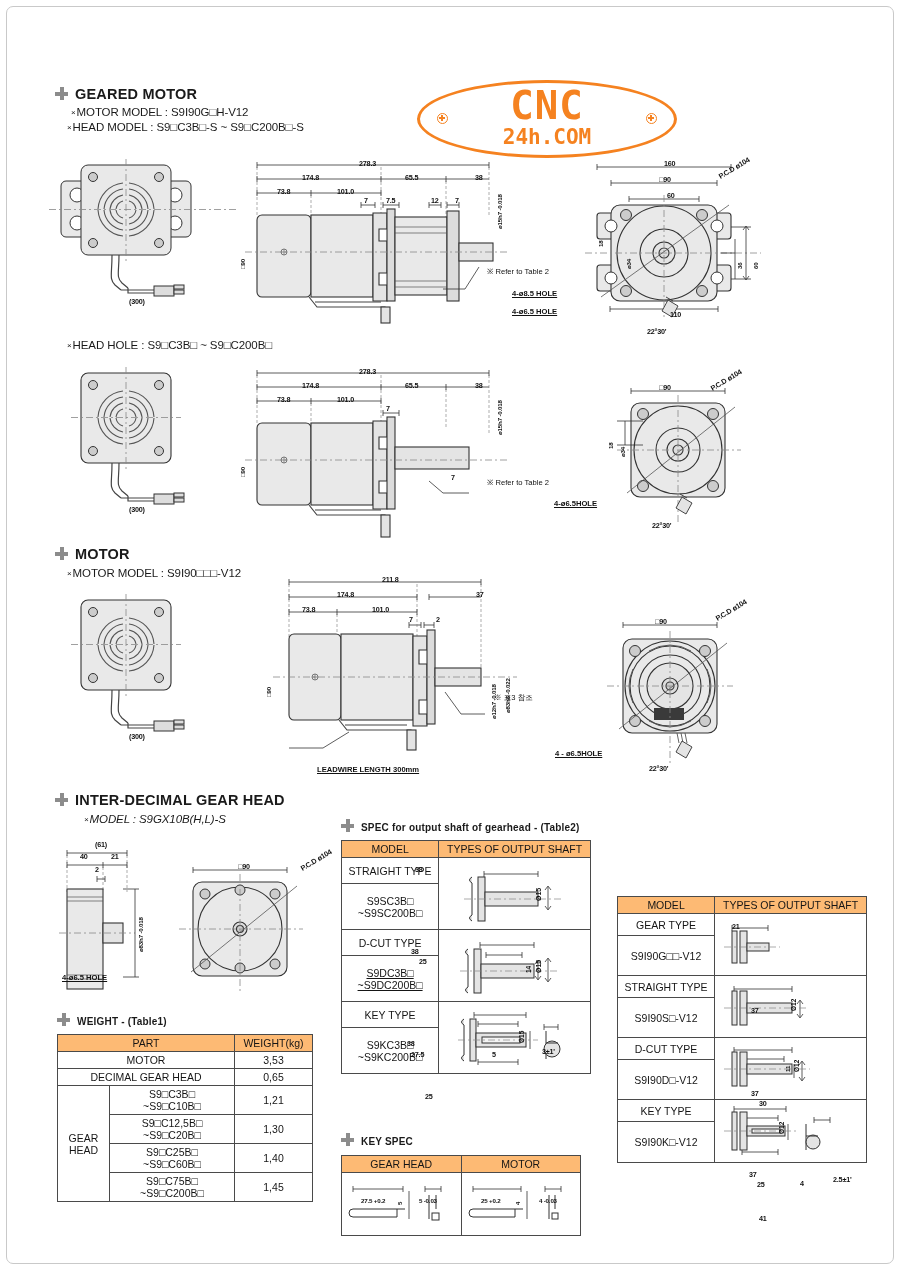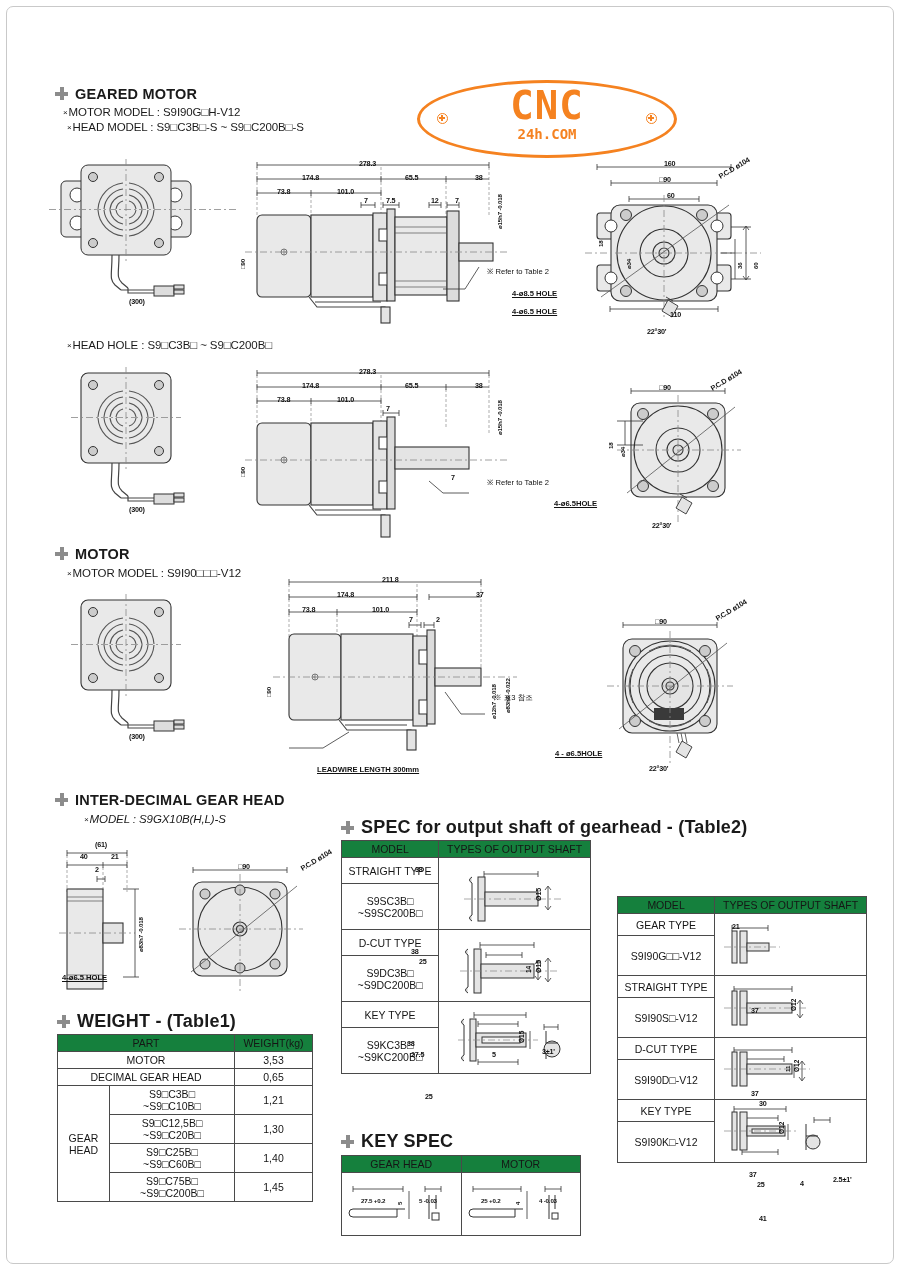--- a/index.html
+++ b/index.html
@@ -51,37 +51,37 @@
   .logo .dot.l { left:20px; } .logo .dot.r { right:20px; }
   .logo .cnc {
     position:absolute; left:0; top:6px; width:260px;
     text-align:center; font-family:"DejaVu Sans Mono", monospace;
     font-size:39px; font-weight:bold; color:#f58220; letter-spacing:1px;
     line-height:1;
   }
   .logo .com {
     position:absolute; left:0; top:47px; width:260px;
     text-align:center; font-family:"DejaVu Sans Mono", monospace;
-    font-size:14px; font-weight:bold; color:#f58220; letter-spacing:0px;
+    font-size:21px; font-weight:bold; color:#f58220; letter-spacing:0px;
     line-height:1;
   }
 
   
   .sec { position:absolute; white-space:nowrap; }
   .sec .plus {
     display:inline-block; position:relative; width:13px; height:13px;
     vertical-align:-1px; margin-right:7px;
   }
   .sec .plus::before, .sec .plus::after {
     content:""; position:absolute; background:#8c8c8c;
   }
   .sec .plus::before { left:4.6px; top:0; width:4px; height:13px; }
   .sec .plus::after  { top:4.6px; left:0; height:4px; width:13px; }
   .sec .t { font-size:14.5px; font-weight:bold; letter-spacing:.2px; }
-  .sec.small .t { font-size:18px; }
+  .sec.small .t { font-size:10px; }
   .mdl {
     position:absolute; font-size:11.5px; white-space:nowrap; letter-spacing:-.1px;
   }
   .mdl .x { font-size:8px; vertical-align:1px; margin-right:1px; }
 
   
   .dw { position:absolute; }
   .dim { position:absolute; font-size:7.2px; font-weight:bold; color:#111; white-space:nowrap; letter-spacing:-.2px; }
   .dim.vt { transform:rotate(-90deg); transform-origin:0 0; }
   .dim.sm { font-size:6.2px; }
@@ -90,21 +90,21 @@
 
   
   table.t {
     position:absolute; border-collapse:collapse; background:#fff;
     font-size:10.5px;
   }
   table.t th, table.t td {
     border:1px solid #4a4a4a; text-align:center; vertical-align:middle;
     padding:2px 3px; font-weight:normal; color:#151515;
   }
-  table.t th { background:#15803d; font-size:10.5px; }
+  table.t th { background:#fdba74; font-size:10.5px; }
   .wcell { font-size:10.5px; color:#3b3b3b; }
 
   svg { display:block; overflow:visible; }
 </style>
 </head>
 <body>
 
 <div class="page">
 
 
@@ -112,21 +112,21 @@
     <div class="ellipse"></div>
     <div class="dot l"></div>
     <div class="dot r"></div>
     <div class="cnc">CNC</div>
     <div class="com">24h.COM</div>
   </div>
 
   <div class="sec" style="left:48px; top:78px;">
     <span class="plus"></span><span class="t">GEARED MOTOR</span>
   </div>
-  <div class="mdl" style="left:56px; top:99px;text-align:right;">
+  <div class="mdl" style="left:64px; top:99px;text-align:right;">
     <span class="x">×</span><span>MOTOR MODEL : S9I90G□H-V12</span>
   </div>
   <div class="mdl" style="left:60px; top:114px;">
     <span class="x">×</span><span>HEAD MODEL : S9□C3B□-S ~ S9□C200B□-S</span>
   </div>
 
   <div class="dw" style="left:42px; top:150px; width:190px; height:150px;">
     <svg width="190" height="150" viewBox="0 0 190 150">
       <g stroke="#333" fill="#e9e9e9" stroke-width="1">
         <rect x="12" y="24" width="32" height="56" rx="5"></rect>
@@ -820,21 +820,21 @@
             <rect x="32" y="12" width="7" height="44"></rect>
             <rect x="39" y="27" width="53" height="14"></rect>
           </g>
           <line x1="18" y1="34" x2="118" y2="34" stroke="#888" stroke-width=".7" stroke-dasharray="7,3,2,3"></line>
           <text x="89" y="36" font-size="6.5" font-weight="bold" transform="rotate(-90 89 36)" fill="#111">14</text>
           <text x="99" y="36" font-size="7" font-weight="bold" transform="rotate(-90 99 36)" fill="#111">Ø15</text>
         </svg>
       </td>
     </tr>
     <tr>
-      <td style="height:46px;">
+      <td style="height:46px;text-decoration:underline;">
         <div>S9DC3B□</div>
         <div>~S9DC200B□</div>
       </td>
     </tr>
     <tr>
       <td style="height:26px;">KEY TYPE</td>
       <td rowspan="2">
         <svg width="140" height="62" viewBox="0 0 140 62">
           <g stroke="#333" stroke-width=".8" fill="none">
             <line x1="32" y1="8" x2="84" y2="8"></line>

